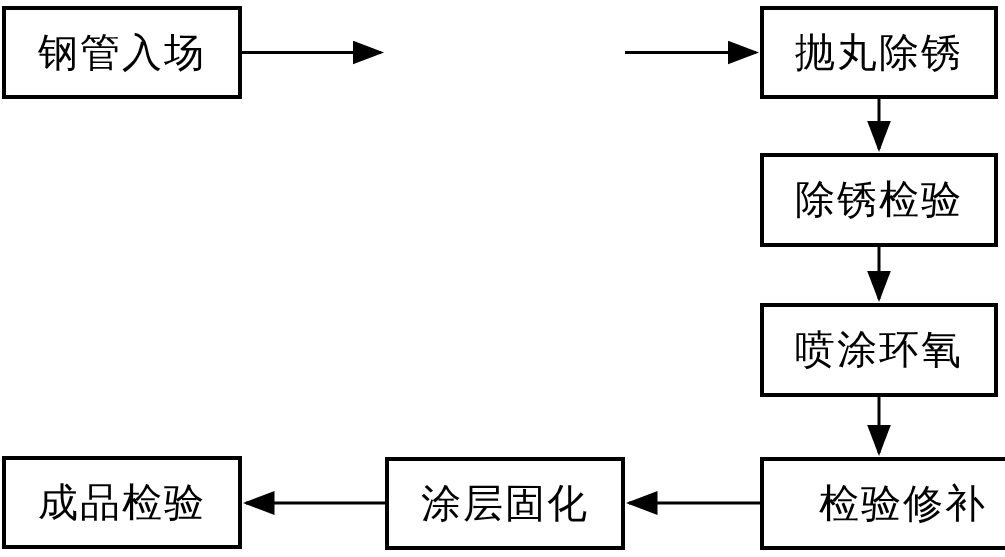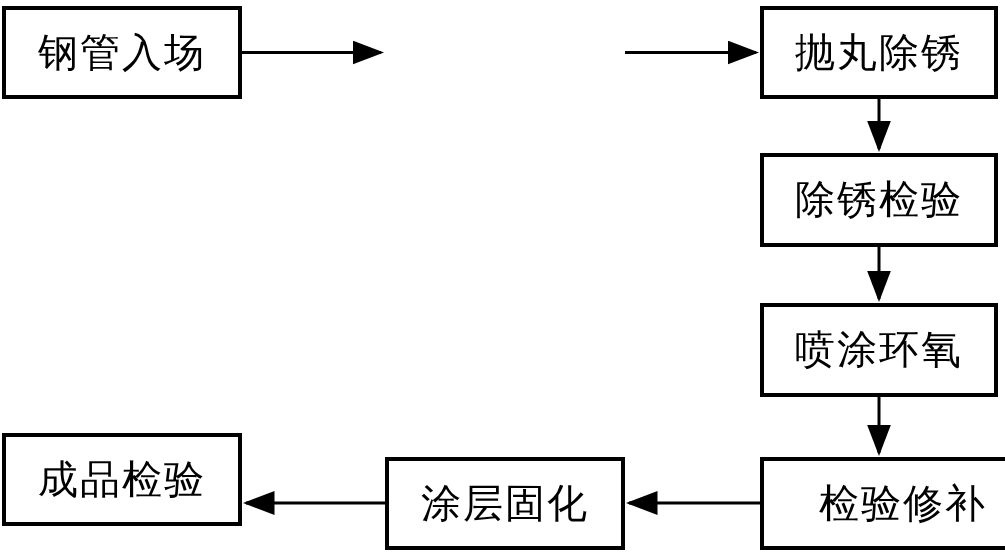--- a/index.html
+++ b/index.html
@@ -82,17 +82,17 @@
   </div>
 
   <div class="node" style="left:760px; top:457px; width:286px; height:93px;">
     <span class="node-label">检验修补</span>
   </div>
 
   <div class="node" style="left:385px; top:457px; width:240px; height:93px;">
     <span class="node-label">涂层固化</span>
   </div>
 
-  <div class="node" style="left:2px; top:433px; width:240px; height:93px;">
+  <div class="node" style="left:2px; top:456px; width:240px; height:93px;">
     <span class="node-label">成品检验</span>
   </div>
 
 </div>
 
 </body></html>

